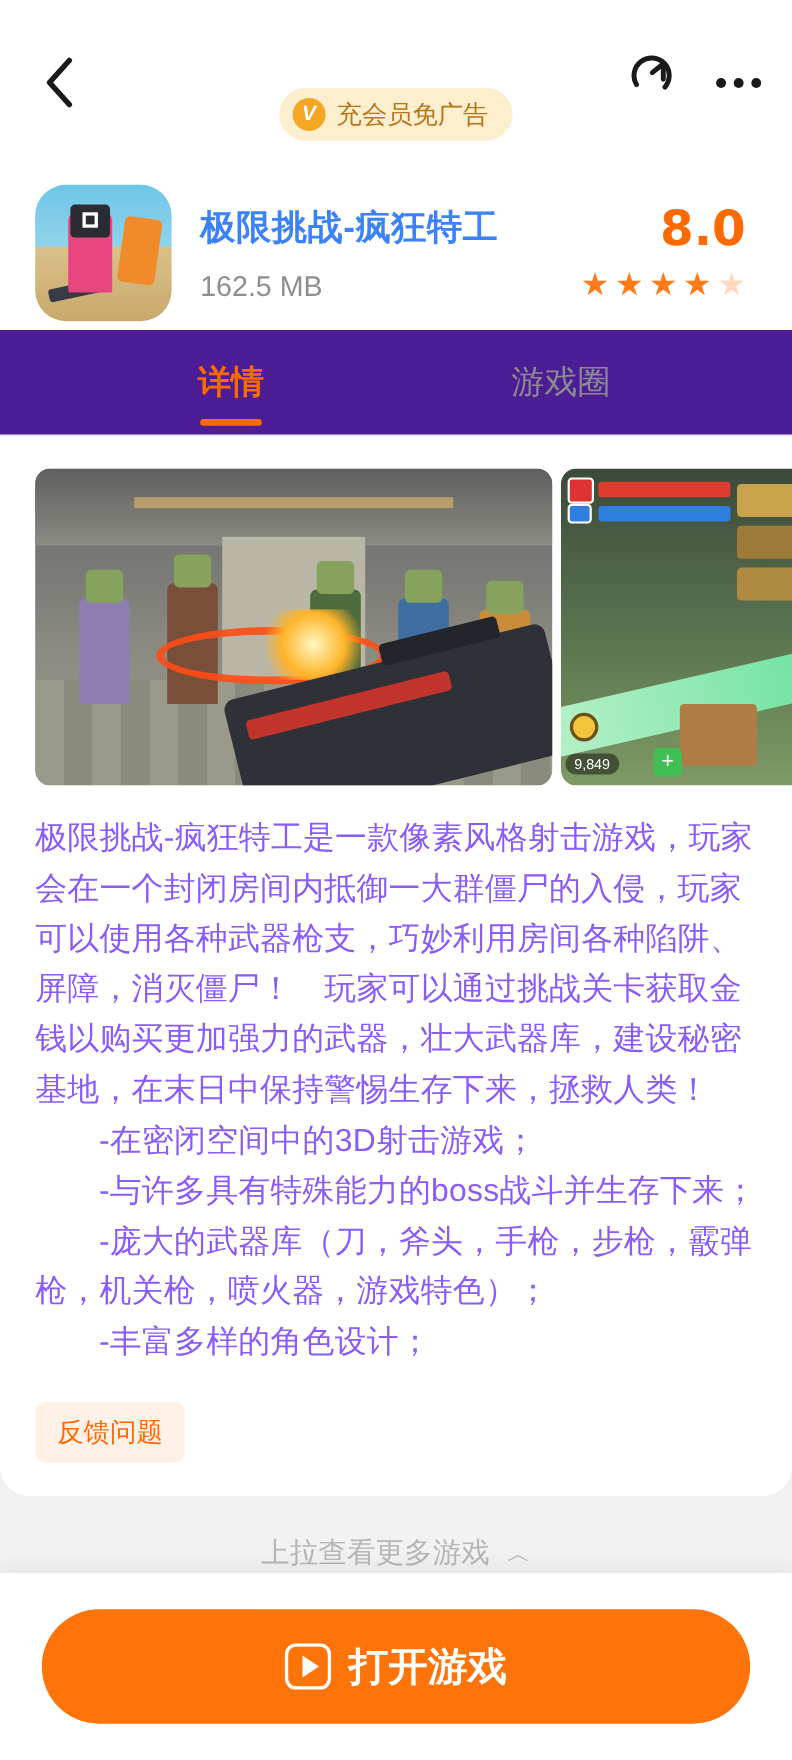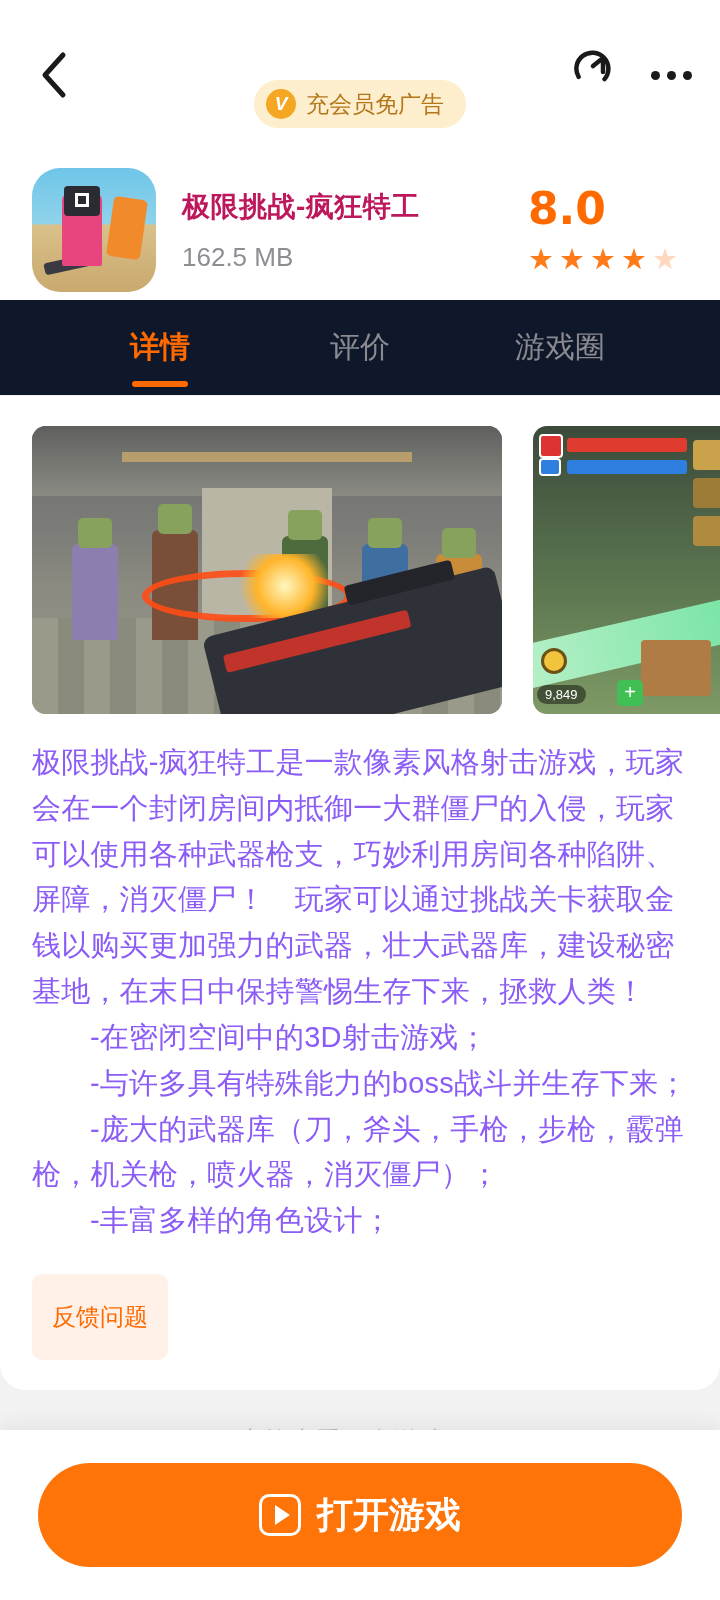--- a/index.html
+++ b/index.html
@@ -122,34 +122,34 @@
     background: #3a3a44; border-radius: 3px;
     transform: rotate(-12deg);
   }
 
   .app-meta {
     margin-left: 26px;
     flex: 1 1 auto;
     min-width: 0;
   }
   .app-title {
-    font-size: 28px;
+    font-size: 32px;
     font-weight: bold;
-    color: #be185d;
+    color: #3b82f6;
     letter-spacing: 0.5px;
   }
   .app-size {
     margin-top: 16px;
     font-size: 26px;
     color: #8d8d93;
   }
 
   .score-wrap {
     flex: 0 0 auto;
-    text-align: left;
+    text-align: right;
     padding-right: 10px;
   }
   .score {
     font-size: 44px;
     color: #ff6a00;
     font-weight: bold;
     line-height: 1;
     font-family: "DejaVu Sans", sans-serif;
   }
   .stars {
@@ -161,21 +161,21 @@
   .star { font-size: 29px; color: #ff7a18; line-height: 1; }
   .star.dim { color: #ffd9bf; }
 
   
   .tabs {
     display: flex;
     align-items: center;
     height: 96px;
     padding: 0 60px;
     border-bottom: 1px solid #f0f0f0;
-    background: #0f172a;
+    background: #4c1d95;
   }
   .tab {
     flex: 1 1 0;
     text-align: center;
     font-size: 30px;
     color: #8a8a90;
     position: relative;
     height: 100%;
     display: flex; align-items: center; justify-content: center;
   }
@@ -199,21 +199,21 @@
   }
   .card {
     background: #fff;
     border-radius: 0 0 26px 26px;
     padding: 30px 0 24px 0;
   }
 
   
   .shots {
     display: flex;
-    gap: 31px;
+    gap: 8px;
     padding-left: 32px;
     overflow: hidden;
   }
   .shot {
     flex: 0 0 auto;
     width: 470px; height: 288px;
     border-radius: 14px;
     overflow: hidden;
     position: relative;
   }
@@ -343,21 +343,21 @@
   .desc .feat { margin-top: 6px; }
   .desc .feat-line { text-indent: 2em; }
   .desc .feat-wrap { text-indent: 2em; }
 
   .feedback {
     margin: 30px 0 6px 32px;
     display: inline-block;
     background: #fff0e8;
     color: #ff6a00;
     font-size: 24px;
-    padding: 27px 20px;
+    padding: 12px 20px;
     border-radius: 10px;
   }
 
   .more-hint {
     text-align: center;
     color: #b6b6bb;
     font-size: 26px;
     padding: 34px 0 28px 0;
   }
   .more-hint .chev { font-size: 22px; margin-left: 8px; }
@@ -484,23 +484,20 @@
         <span class="star">★</span>
         <span class="star">★</span>
         <span class="star dim">★</span>
       </div>
     </div>
   </div>
 
   <div class="tabs">
     <div class="tab active">
       <span>详情</span>
-    </div>
-    <div class="tab">
-      <span>评价</span>
     </div>
     <div class="tab">
       <span>游戏圈</span>
     </div>
   </div>
 
   <div class="content">
 
     <div class="card">
 
@@ -535,21 +532,21 @@
           <div class="coin-label">9,849</div>
           <div class="plus">+</div>
         </div>
       </div>
 
       
       <div class="desc">
         <p>极限挑战-疯狂特工是一款像素风格射击游戏，玩家会在一个封闭房间内抵御一大群僵尸的入侵，玩家可以使用各种武器枪支，巧妙利用房间各种陷阱、屏障，消灭僵尸！　玩家可以通过挑战关卡获取金钱以购买更加强力的武器，壮大武器库，建设秘密基地，在末日中保持警惕生存下来，拯救人类！</p>
         <p class="feat-line">-在密闭空间中的3D射击游戏；</p>
         <p class="feat-line">-与许多具有特殊能力的boss战斗并生存下来；</p>
-        <p class="feat-wrap">-庞大的武器库（刀，斧头，手枪，步枪，霰弹枪，机关枪，喷火器，消灭僵尸）；</p>
+        <p class="feat-wrap">-庞大的武器库（刀，斧头，手枪，步枪，霰弹枪，机关枪，喷火器，游戏特色）；</p>
         <p class="feat-line">-丰富多样的角色设计；</p>
       </div>
 
       <div class="feedback">反馈问题</div>
     </div>
 
     <div class="more-hint">
       <span>上拉查看更多游戏</span>
       <span class="chev">︿</span>
     </div>

